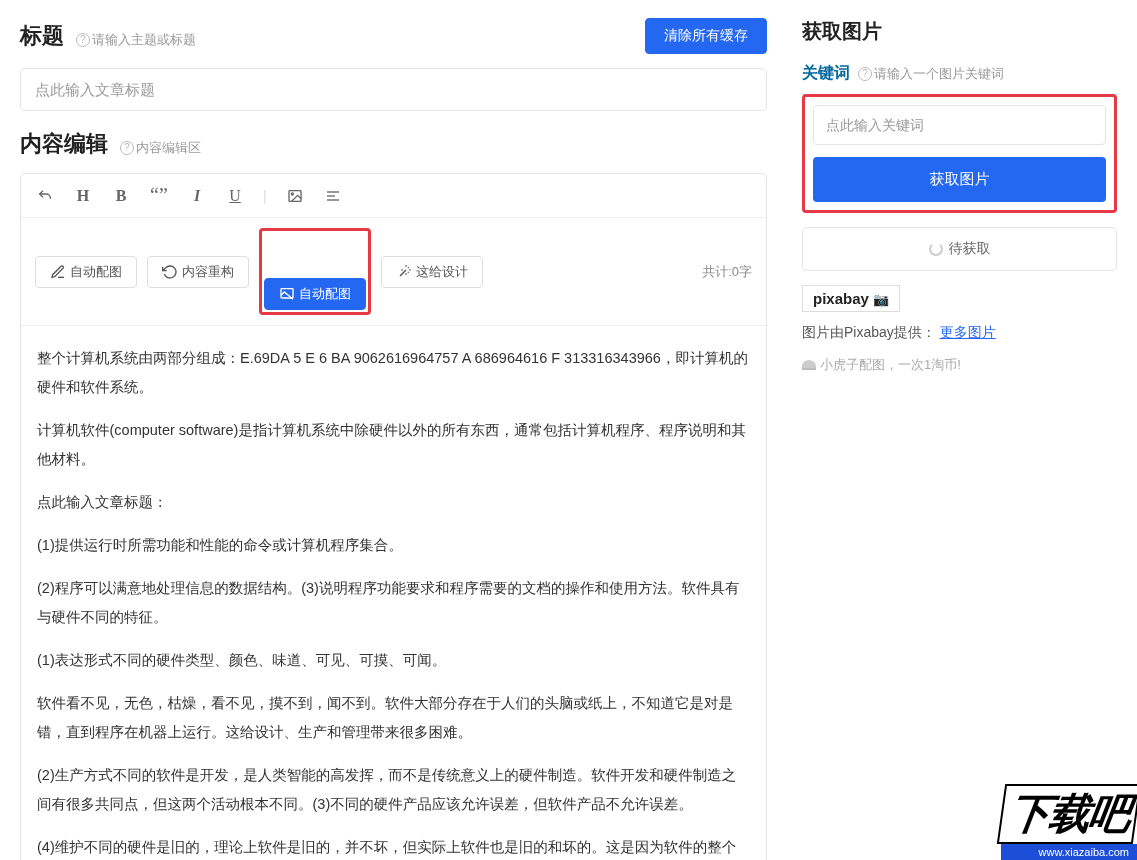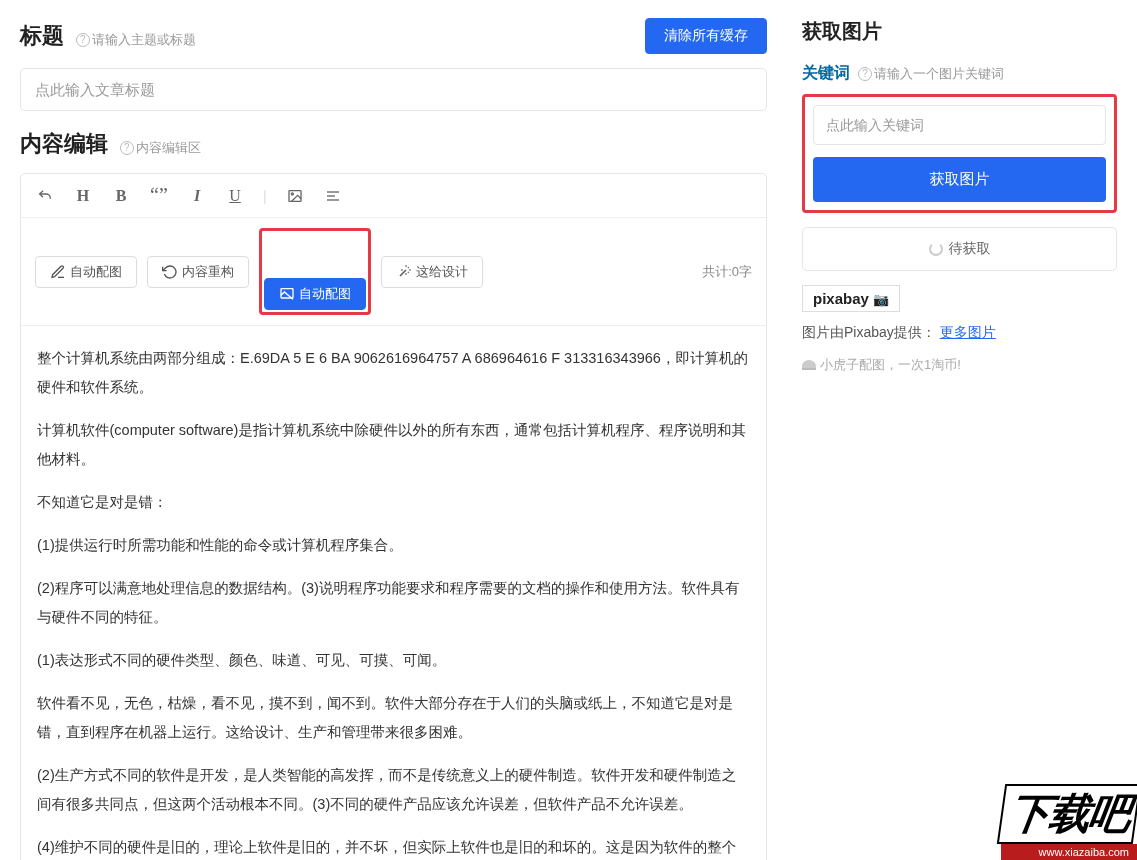--- a/index.html
+++ b/index.html
@@ -49,21 +49,21 @@
 .camera-icon { font-size: 13px; }
 
 .provider-row { font-size: 14px; color: #555; margin-bottom: 14px; }
 .link { color: #2468f2; text-decoration: underline; cursor: pointer; }
 
 .footer-note { font-size: 13px; color: #aaa; display: flex; align-items: center; gap: 4px; }
 .disk-icon { width: 14px; height: 10px; background: #ccc; border-radius: 50% 50% 0 0 / 60% 60% 0 0; border-bottom: 2px solid #bbb; display: inline-block; }
 
 .watermark { position: absolute; right: 0; bottom: 0; pointer-events: none; }
 .watermark-text { font-size: 42px; font-weight: 900; color: #000; background: #fff; padding: 0 6px; font-style: italic; letter-spacing: -2px; display: inline-block; transform: skewX(-8deg); border: 2px solid #000; }
-.watermark-url { font-size: 11px; background: #b91c1c; color: #fff; padding: 2px 8px; text-align: right; }
+.watermark-url { font-size: 11px; background: #1d4ed8; color: #fff; padding: 2px 8px; text-align: right; }
 
 svg { width: 16px; height: 16px; }
 </style>
 </head>
 <body>
 
 <div class="container">
   <div class="main">
 
     <div class="section-header">
@@ -154,21 +154,21 @@
               <path d="M17.8 6.2L19 5"></path>
             </svg>
           <span>这给设计</span>
         </button>
         <span class="count">共计:0字</span>
       </div>
 
       <div class="content-area">
         <p>整个计算机系统由两部分组成：E.69DA 5 E 6 BA 9062616964757 A 686964616 F 313316343966，即计算机的硬件和软件系统。</p>
         <p>计算机软件(computer software)是指计算机系统中除硬件以外的所有东西，通常包括计算机程序、程序说明和其他材料。</p>
-        <p>不知道它是对是错：</p>
+        <p>点此输入文章标题：</p>
         <p>(1)提供运行时所需功能和性能的命令或计算机程序集合。</p>
         <p>(2)程序可以满意地处理信息的数据结构。(3)说明程序功能要求和程序需要的文档的操作和使用方法。软件具有与硬件不同的特征。</p>
         <p>(1)表达形式不同的硬件类型、颜色、味道、可见、可摸、可闻。</p>
         <p>软件看不见，无色，枯燥，看不见，摸不到，闻不到。软件大部分存在于人们的头脑或纸上，不知道它是对是错，直到程序在机器上运行。这给设计、生产和管理带来很多困难。</p>
         <p>(2)生产方式不同的软件是开发，是人类智能的高发挥，而不是传统意义上的硬件制造。软件开发和硬件制造之间有很多共同点，但这两个活动根本不同。(3)不同的硬件产品应该允许误差，但软件产品不允许误差。</p>
         <p>(4)维护不同的硬件是旧的，理论上软件是旧的，并不坏，但实际上软件也是旧的和坏的。这是因为软件的整个生命周期都处于更改(维护)状态。</p>
       </div>
     </div>
 
   </div>

